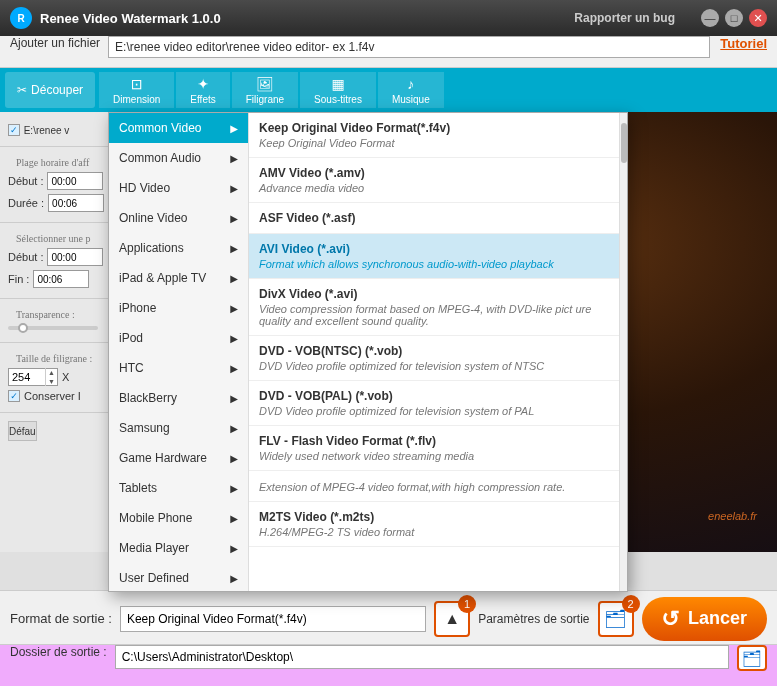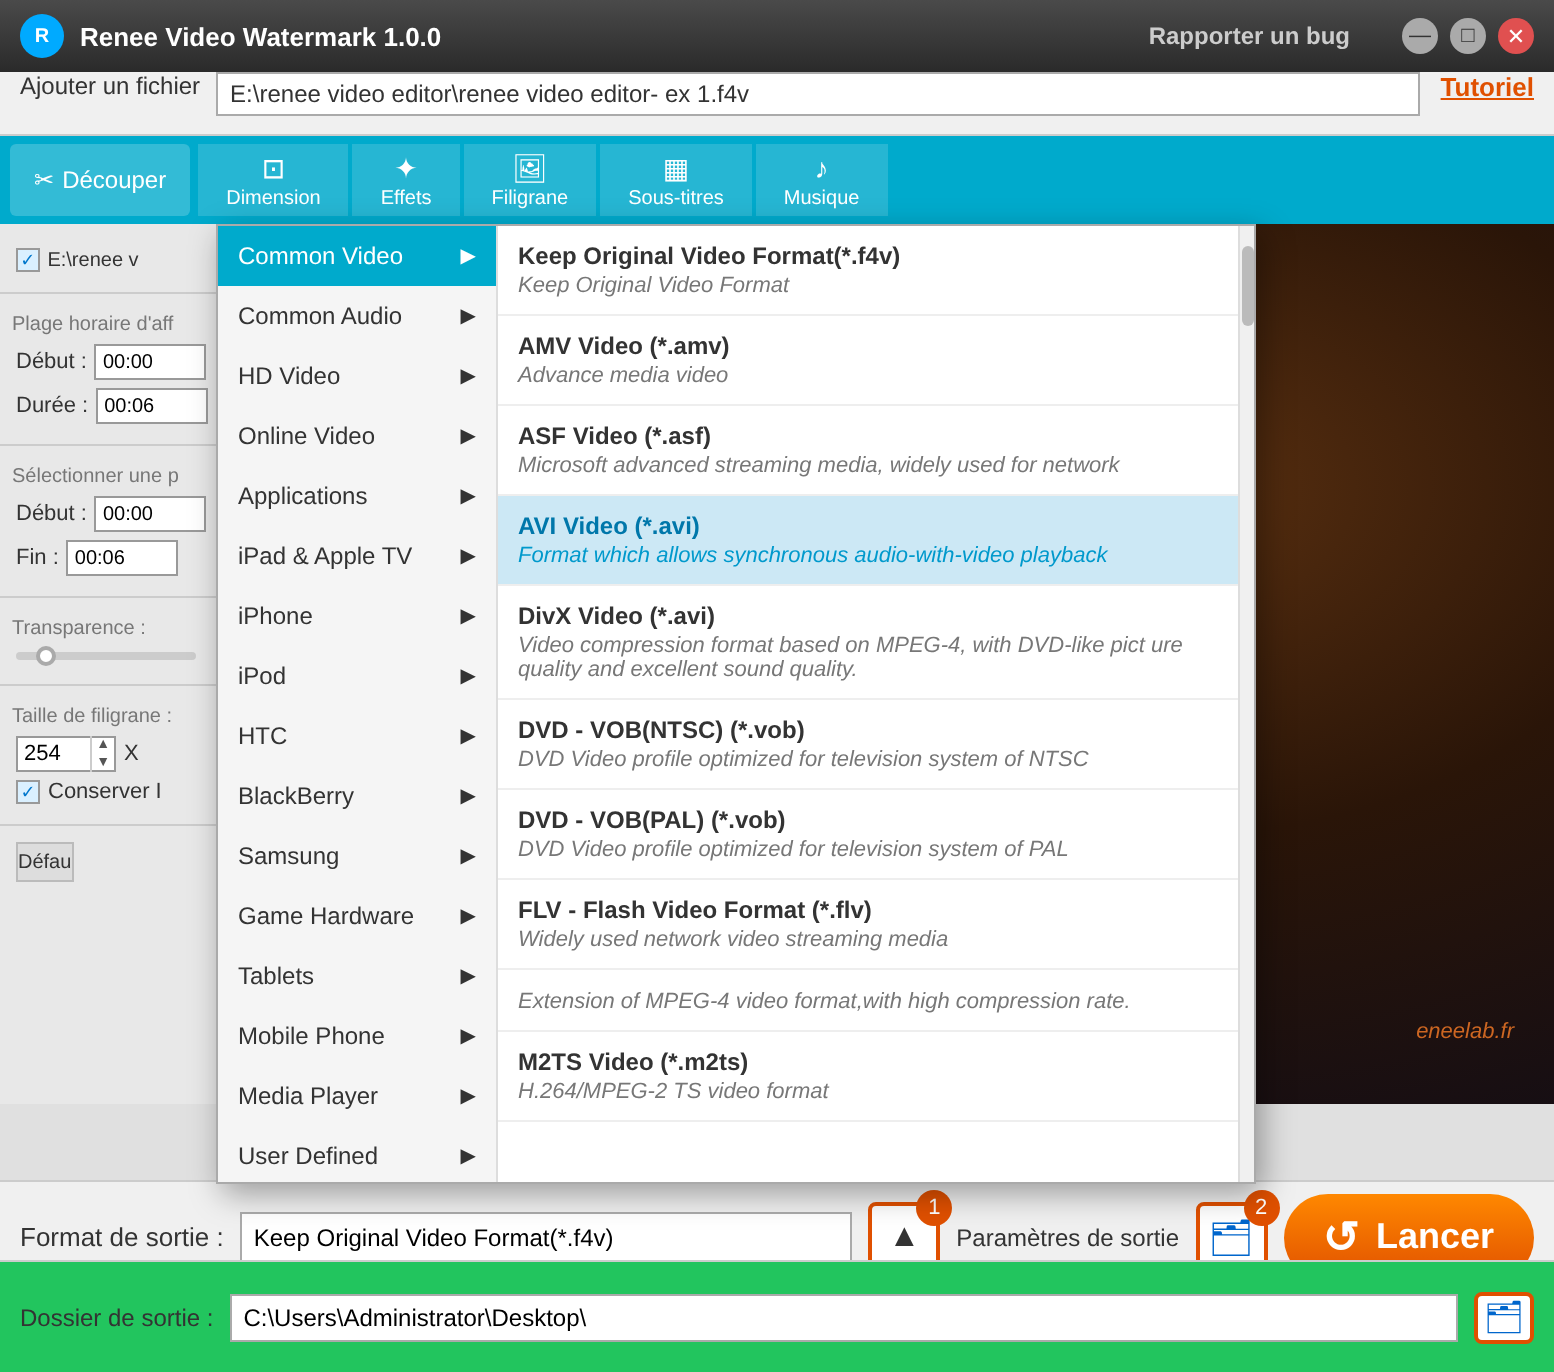--- a/index.html
+++ b/index.html
@@ -162,21 +162,21 @@
     }
 
     .left-side-panel {
       width: 120px;
       background: #e8e8e8;
       border-right: 1px solid #ccc;
       padding: 6px 0;
       font-size: 11px;
     }
     .lsp-section { padding: 4px 0; }
-    .lsp-label { font-size: 10px; color: #777; padding: 2px 6px; }
+    .lsp-label { font-size: 10px; color: #777; padding: 2px 16px; font-family: Liberation Serif, serif; }
     .lsp-row { display: flex; align-items: center; padding: 2px 8px; gap: 4px; }
     .lsp-value { font-size: 11px; color: #333; }
     .lsp-input { width: 56px; height: 18px; border: 1px solid #999; font-size: 10px; background: white; padding: 0 3px; }
     .checkbox { width: 12px; height: 12px; border: 1px solid #999; background: #daf0ff; display: inline-flex; align-items: center; justify-content: center; font-size: 9px; color: #0077cc; }
     .slider { width: 90px; height: 4px; background: #ccc; border-radius: 2px; margin: 4px 8px; position: relative; }
     .slider-thumb { width: 10px; height: 10px; background: white; border: 2px solid #aaa; border-radius: 50%; position: absolute; top: -3px; left: 10px; }
     .num-input-box { display: flex; align-items: center; border: 1px solid #999; background: white; width: 50px; height: 18px; }
     .num-input-val { font-size: 11px; padding: 0 3px; flex: 1; }
     .num-input-arrows { display: flex; flex-direction: column; border-left: 1px solid #ccc; }
     .num-arrow { font-size: 7px; padding: 0 2px; cursor: pointer; line-height: 9px; color: #555; }
@@ -409,21 +409,20 @@
       <div class="format-item">
         <div class="format-title">Keep Original Video Format(*.f4v)</div>
         <div class="format-desc">Keep Original Video Format</div>
       </div>
       <div class="format-item">
         <div class="format-title">AMV Video (*.amv)</div>
         <div class="format-desc">Advance media video</div>
       </div>
       <div class="format-item">
         <div class="format-title">ASF Video (*.asf)</div>
-        <div class="format-desc">Microsoft advanced streaming media, widely used for network</div>
       </div>
       <div class="format-item active">
         <div class="format-title">AVI Video (*.avi)</div>
         <div class="format-desc">Format which allows synchronous audio-with-video playback</div>
       </div>
       <div class="format-item">
         <div class="format-title">DivX Video (*.avi)</div>
         <div class="format-desc">Video compression format based on MPEG-4, with DVD-like pict ure quality and excellent sound quality.</div>
       </div>
       <div class="format-item">
@@ -466,19 +465,19 @@
       <button style="width:36px;height:36px;background:white;border:2px solid #e05000;border-radius:4px;cursor:pointer;font-size:18px;color:#0066cc;display:flex;align-items:center;justify-content:center;">🗂</button>
       <div style="width:18px;height:18px;border-radius:50%;background:#e05000;color:white;font-size:11px;display:flex;align-items:center;justify-content:center;position:absolute;top:-6px;right:-6px;">2</div>
     </div>
 
     <button class="launch-btn">
       <span style="font-size:22px;">↺</span>
       <span>Lancer</span>
     </button>
   </div>
 
-  <div style="position:absolute;bottom:0;left:0;right:0;height:56px;background:#22c55e;border-top:1px solid #ccc;display:flex;align-items:center;padding:0 10px;gap:8px;z-index:10;">
+  <div style="position:absolute;bottom:0;left:0;right:0;height:42px;background:#f0abfc;border-top:1px solid #ccc;display:flex;align-items:flex-start;padding:0 10px;gap:8px;z-index:10;">
     <span style="font-size:12px;color:#333;white-space:nowrap;">Dossier de sortie :</span>
     <div style="flex:1;height:24px;border:1px solid #aaa;background:white;font-size:12px;padding:0 6px;display:flex;align-items:center;">C:\Users\Administrator\Desktop\</div>
     <button style="width:30px;height:26px;background:white;border:2px solid #e05000;border-radius:4px;cursor:pointer;font-size:16px;color:#0066cc;display:flex;align-items:center;justify-content:center;">🗂</button>
   </div>
 
 </div>
 
 </body></html>

